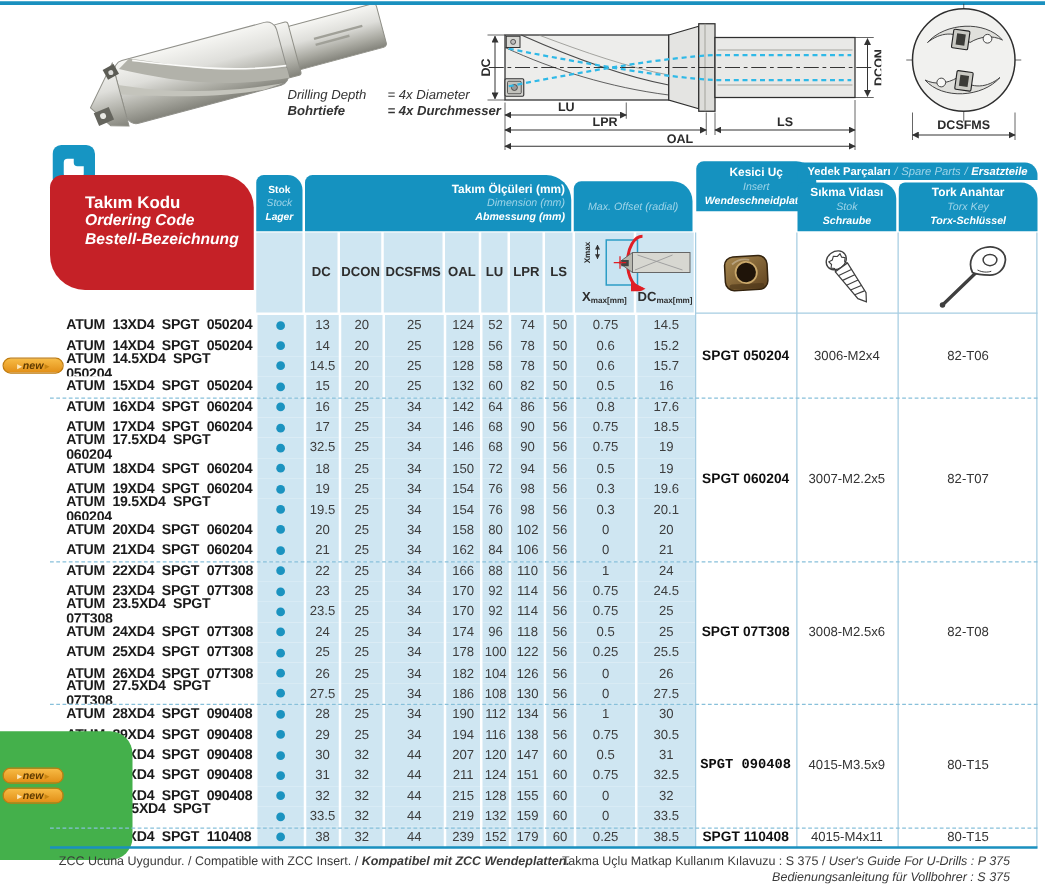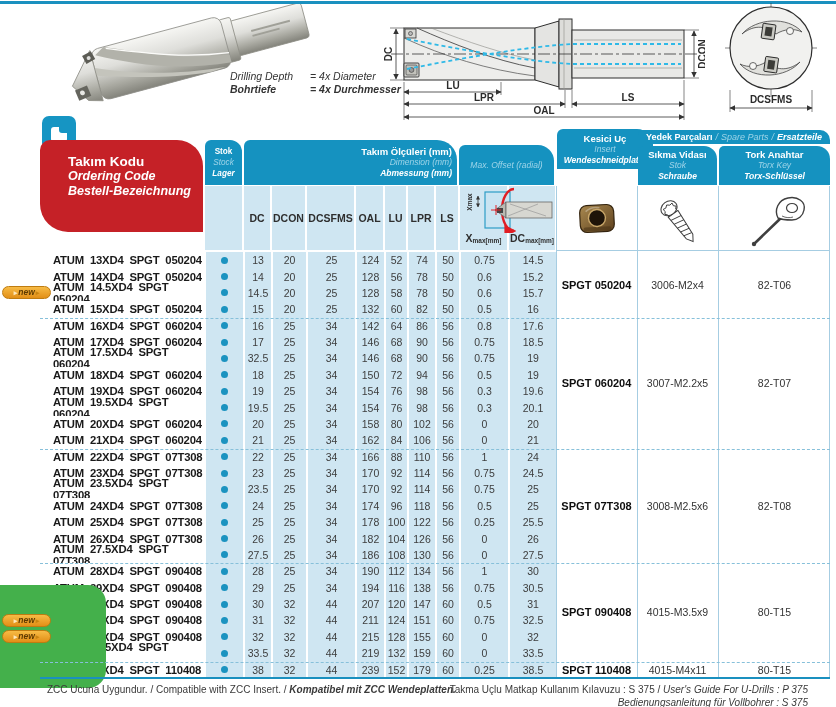--- a/index.html
+++ b/index.html
@@ -675,21 +675,21 @@
     <div class="gl" style="left: 617.5px; top: 276.769px;">3006-M2x4</div>
     <div class="gl" style="left: 714.5px; top: 276.769px;">82-T06</div>
     <div class="gl gi" style="left: 536.5px; top: 375.077px;">SPGT 060204</div>
     <div class="gl" style="left: 617.5px; top: 375.077px;">3007-M2.2x5</div>
     <div class="gl" style="left: 714.5px; top: 375.077px;">82-T07</div>
     <div class="dash" style="top: 317.538px;"></div>
     <div class="gl gi" style="left: 536.5px; top: 497.961px;">SPGT 07T308</div>
     <div class="gl" style="left: 617.5px; top: 497.961px;">3008-M2.5x6</div>
     <div class="gl" style="left: 714.5px; top: 497.961px;">82-T08</div>
     <div class="dash" style="top: 448.615px;"></div>
-    <div class="gl gi" style="left: 536.5px; top: 604.461px;">SPGT 090408</div>
+    <div class="gl gi" style="left: 536.5px; top: 604.461px; font-family: Liberation Mono, monospace;">SPGT 090408</div>
     <div class="gl" style="left: 617.5px; top: 604.461px;">4015-M3.5x9</div>
     <div class="gl" style="left: 714.5px; top: 604.461px;">80-T15</div>
     <div class="dash" style="top: 563.307px;"></div>
     <div class="gl gi" style="left: 536.5px; top: 661.807px;">SPGT 110408</div>
     <div class="gl" style="left: 617.5px; top: 661.807px;">4015-M4x11</div>
     <div class="gl" style="left: 714.5px; top: 661.807px;">80-T15</div>
     <div class="dash" style="top: 661.615px;"></div>
   </div>
 
 </body></html>

